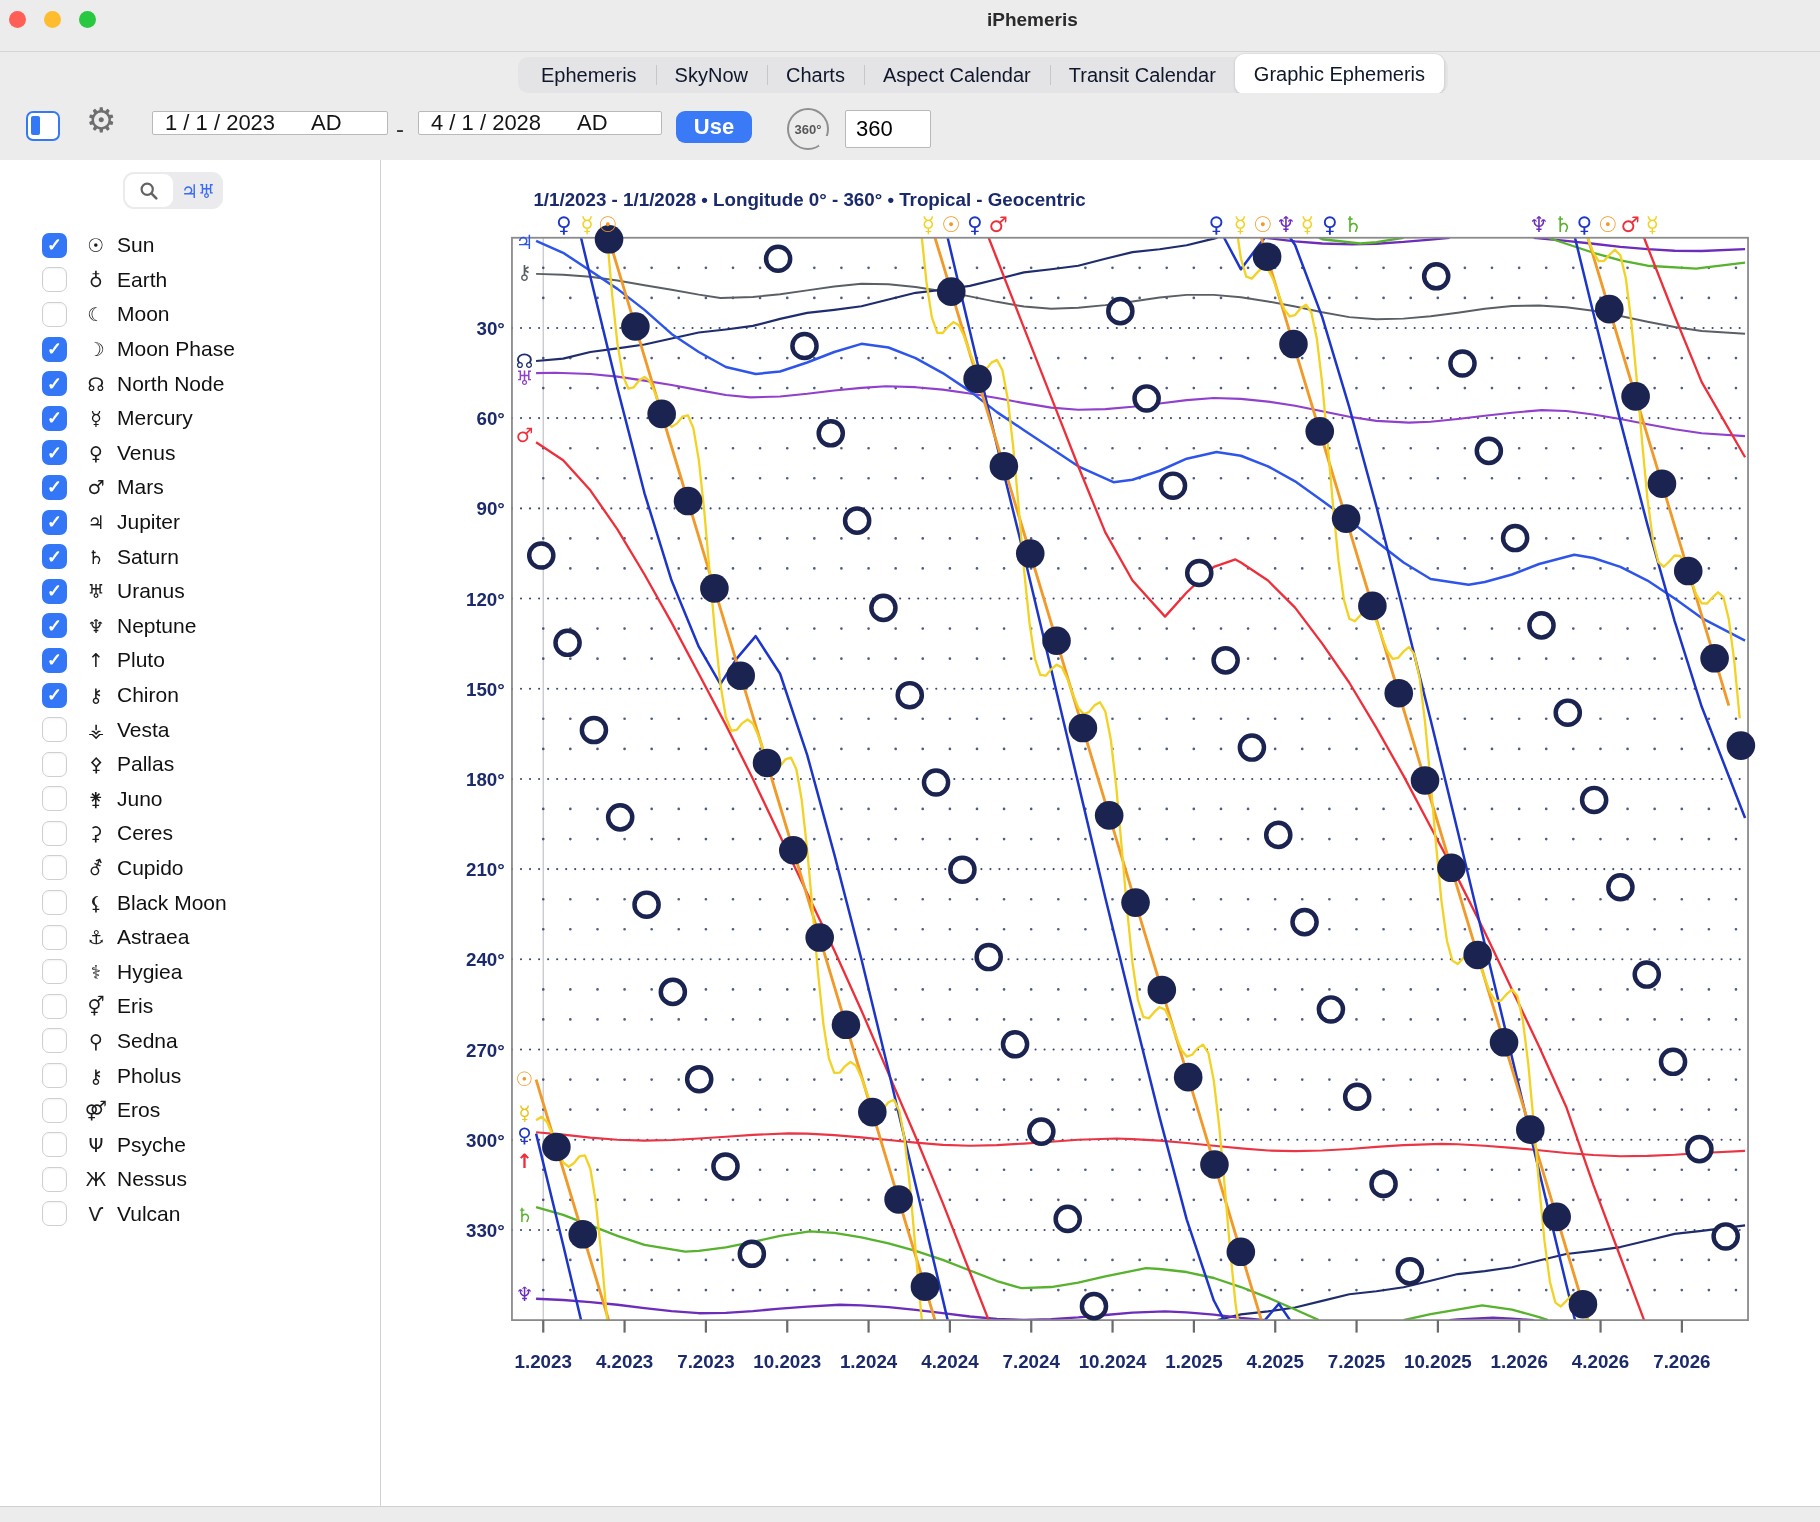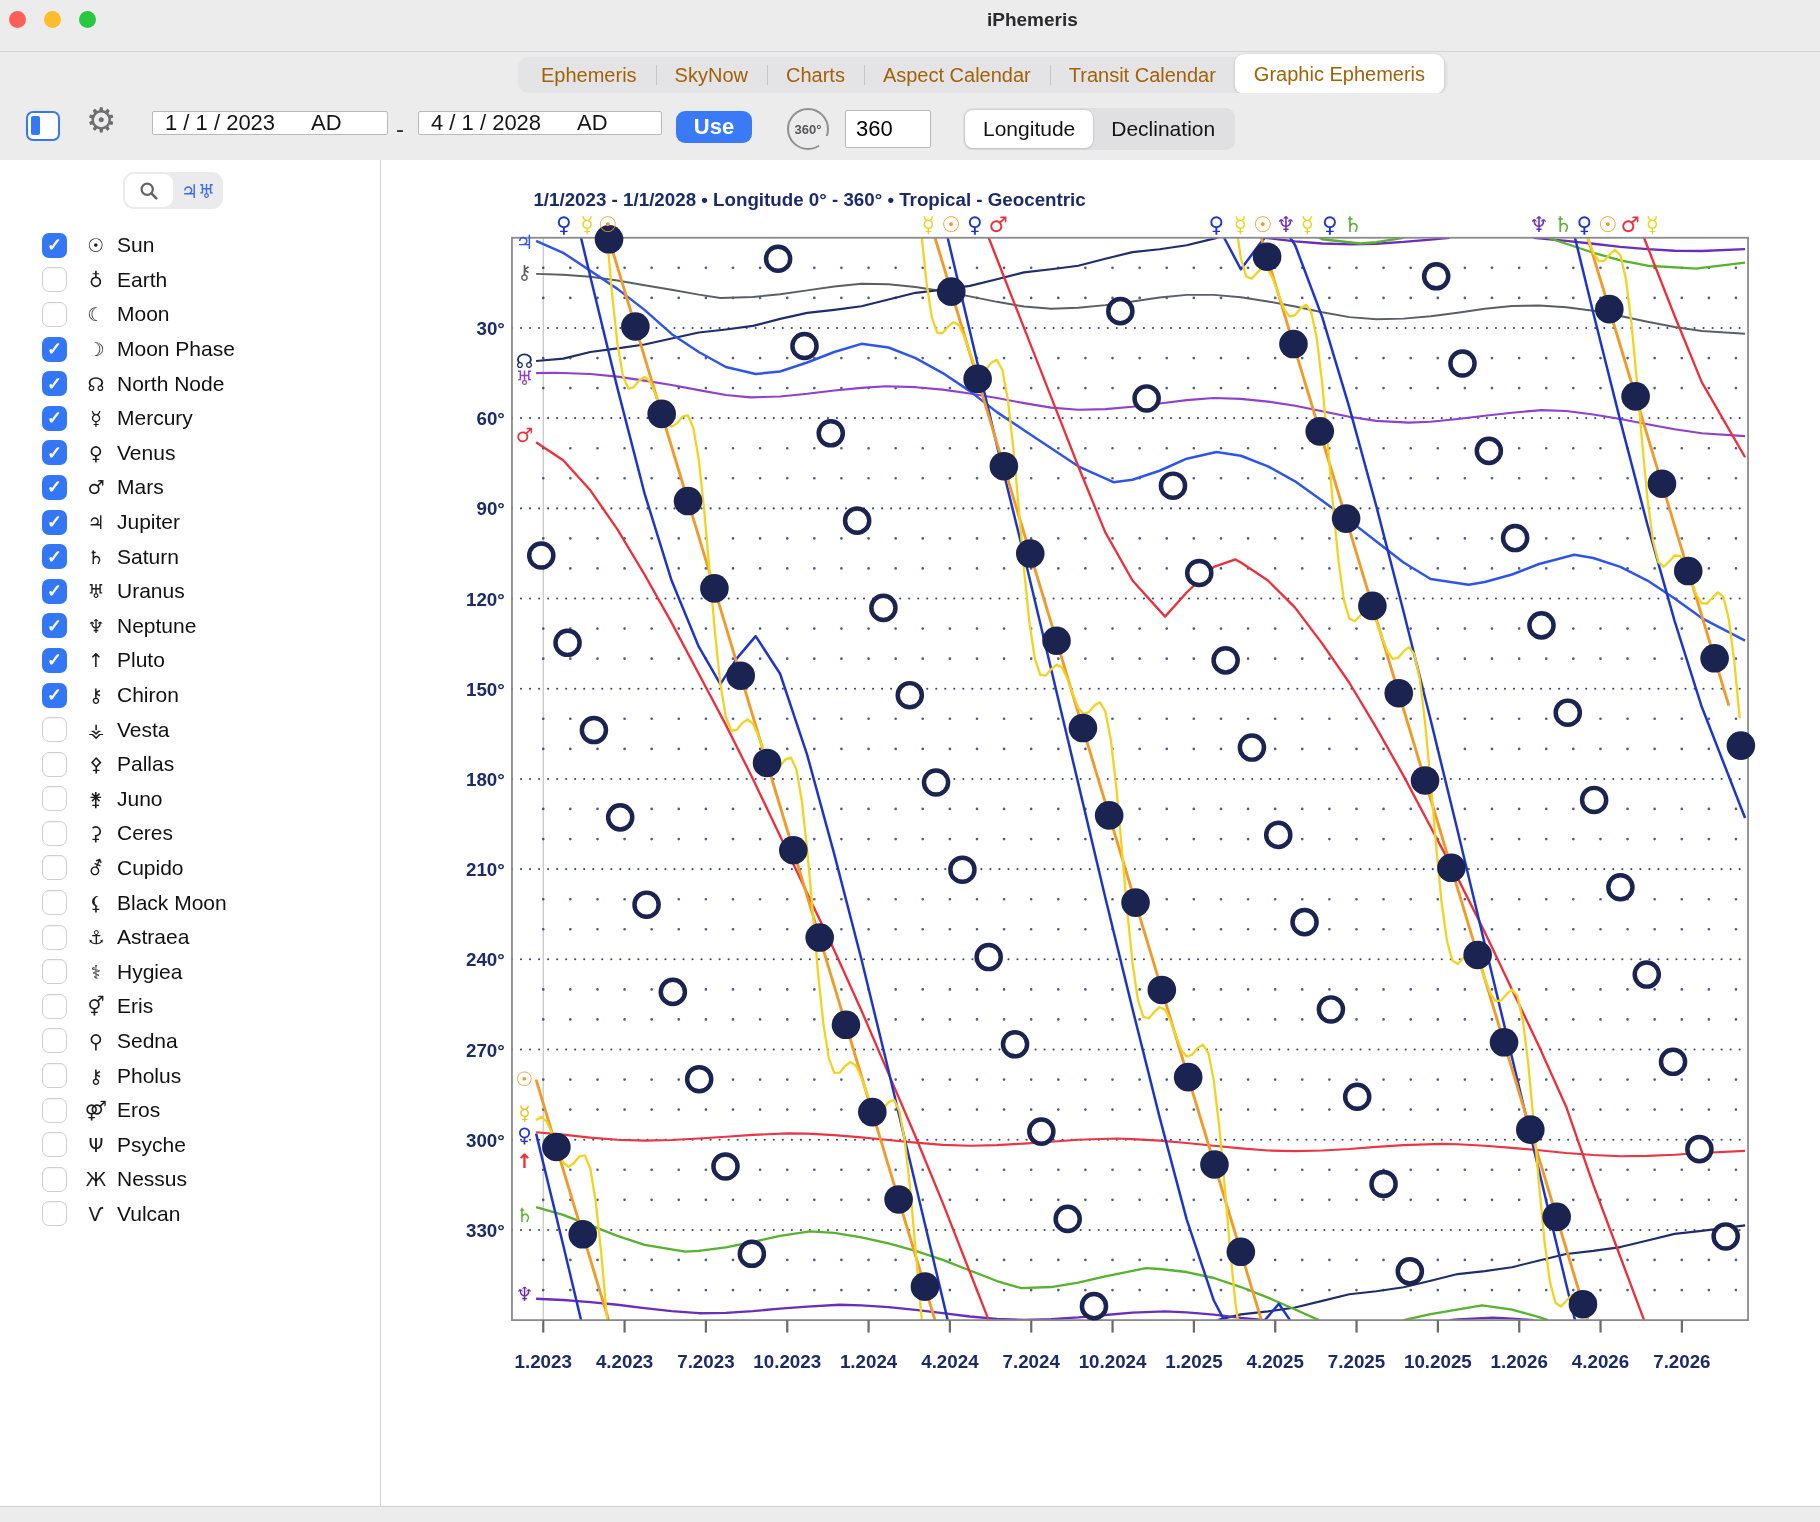--- a/index.html
+++ b/index.html
@@ -11,21 +11,21 @@
   .tl { position:absolute; top:11px; width:17px; height:17px; border-radius:50%; }
   .tl.red { left:9px; background:#ff5f57; }
   .tl.yellow { left:44px; background:#febc2e; }
   .tl.green { left:79px; background:#28c840; }
   .win-title { position:absolute; top:9px; left:987px; width:160px; text-align:left;
     font-size:19px; font-weight:bold; color:#2a2a2c; }
   
   .tabwrap { position:absolute; left:518px; top:57px; height:36px; display:flex;
     align-items:center; background:#e4e4e6; border-radius:10px; padding:0 4px; }
   .tab { position:relative; height:36px; display:flex; align-items:center;
-    padding:0 19px; font-size:20px; color:#a16207; cursor:default; white-space:nowrap; }
+    padding:0 19px; font-size:20px; color:#0f172a; cursor:default; white-space:nowrap; }
   .tab.sep::before { content:""; position:absolute; left:0; top:8px; height:20px;
     border-left:1px solid #c7c7c9; }
   .tab.active { background:#ffffff; border-radius:9px; height:40px; margin-top:-2px;
     box-shadow:0 0 0 0.5px #d8d8da, 0 1px 3px rgba(0,0,0,.18); }
   
   .toolbar { position:absolute; left:0; top:93px; width:1820px; height:67px; background:#ececec; }
   .sb-toggle { position:absolute; left:26px; top:18px; width:34px; height:30px;
     border:2.5px solid #3478f6; border-radius:7px; background:#fff; }
   .sb-toggle::before { content:""; position:absolute; left:3px; top:3px; width:9px;
     height:19px; background:#3478f6; border-radius:2px; }
@@ -106,24 +106,20 @@
     <span class="era">AD</span>
   </div>
   <div class="range-dash">-</div>
   <div class="datebox" style="left:418px; width:244px;">
     <span>4 / 1 / 2028</span>
     <span class="era">AD</span>
   </div>
   <button class="use-btn">Use</button>
   <div class="rot360">360°</div>
   <div class="numbox">360</div>
-  <div class="segmented" id="mode-seg">
-      <div class="seg selected">Longitude</div>
-      <div class="seg">Declination</div>
-    </div>
 </div>
 
 <div class="content">
   <aside class="sidebar">
     <div class="searchwrap">
       <div class="search-left">
         <svg width="20" height="20" viewBox="0 0 20 20">
           <circle cx="8.2" cy="8.2" r="5.6" fill="none" stroke="#636365" stroke-width="2.2"></circle>
           <line x1="12.6" y1="12.6" x2="17.3" y2="17.3" stroke="#636365" stroke-width="2.6" stroke-linecap="round"></line>
         </svg>

